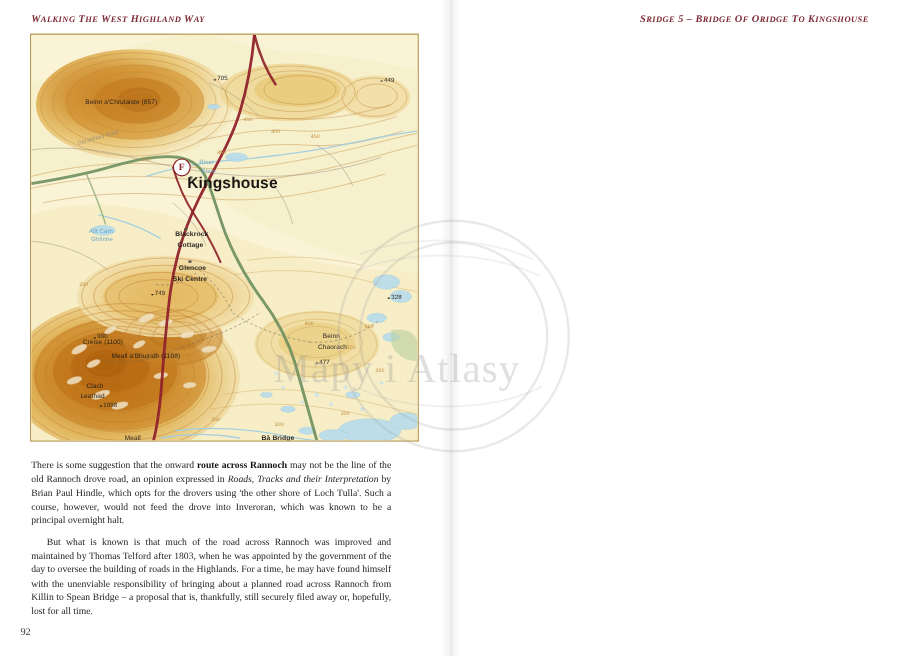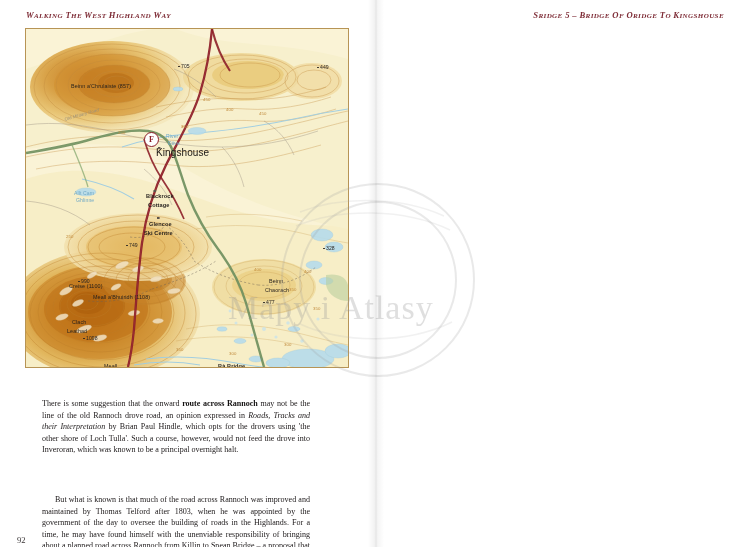--- a/index.html
+++ b/index.html
@@ -29,46 +29,46 @@
   .runhead-left{left:26px;top:10px;}
   .runhead-right{right:26px;top:10px;text-align:right;}
 
   
   .col{
     position:absolute;
     font-family:"Liberation Serif",serif;
     font-size:8.05px;line-height:11.6px;
     color:#242021;text-align:justify;
   }
-  .col p{margin:16px;text-indent:13px;}
+  .col p{margin:0;text-indent:13px;}
   .col p.noind{text-indent:0;}
   .gap{height:6px;}
   b{font-weight:bold;color:#141212;}
   i{font-style:italic;}
 
   .left-col{left:26px;top:382px;width:300px;}
 
   .folio{
-    position:absolute;left:17px;top:535px;
+    position:absolute;left:17px;top:521px;
     font-family:"Liberation Serif",serif;font-size:8.6px;color:#3b3637;
   }
 
   
   .mapbox{
     position:absolute;left:25px;top:28px;width:322px;height:338px;
     border:1.6px solid #b79455;overflow:hidden;background:#f6efc9;
   }
   .mapsvg{position:absolute;left:0;top:0;width:100%;height:100%;}
   .maplbl{
     position:absolute;font-family:"Liberation Sans",sans-serif;
     font-size:5.4px;color:#241f1c;white-space:nowrap;line-height:6.4px;
     letter-spacing:.1px;
   }
   .maplbl.b{font-weight:bold;font-size:5.6px;}
-  .maplbl.big{font-size:10px;font-weight:normal;color:#1a1614;}
+  .maplbl.big{font-size:13px;font-weight:bold;color:#1a1614;}
   .maplbl.water{color:#6fa8c6;font-size:5.1px;}
   .maplbl.ht{font-size:5.1px;color:#2a2522;}
   .maplbl.ctr{color:#c08a3c;font-size:4.3px;}
   .maplbl.faint{color:#9a8f7a;font-size:4.4px;font-style:italic;}
   .dot{position:absolute;width:1.6px;height:1.6px;background:#2a2522;border-radius:50%;}
 
   .fmark{
     position:absolute;width:13px;height:13px;border-radius:50%;
     border:1.6px solid #8d1f28;background:#ffffff;
     font-family:"Liberation Serif",serif;font-weight:bold;font-size:8px;

